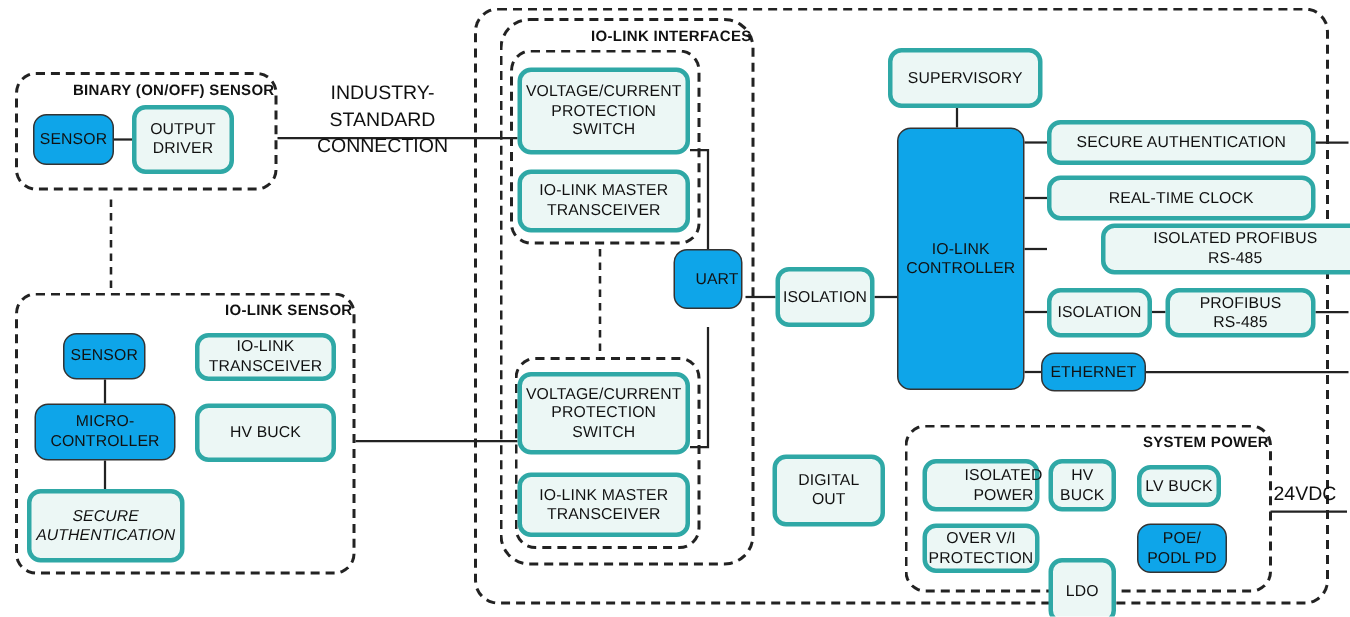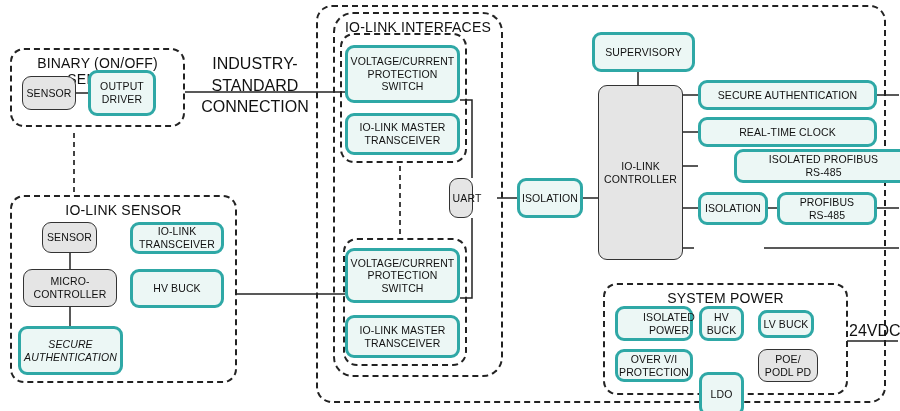--- a/index.html
+++ b/index.html
@@ -6,32 +6,32 @@
   body{
     width:900px;height:411px;position:relative;background:#ffffff;
     font-family:"Liberation Sans", sans-serif;color:#111;overflow:hidden;
   }
   .stage{position:absolute;left:0;top:0;width:900px;height:411px;}
   .dashed-box{
     position:absolute;border:2px dashed #222;border-radius:14px;
     background:transparent;box-sizing:border-box;
   }
   .group-title{
-    position:absolute;width:100%;top:5px;left:0;text-align:center;
-    font-size:14px;letter-spacing:.2px;white-space:pre-line;color:#111;
+    position:absolute;width:100%;top:5px;left:0;text-align:right;
+    font-size:10px;letter-spacing:.2px;white-space:pre-line;color:#111;font-weight:bold;
   }
   .node{
     position:absolute;box-sizing:border-box;display:flex;align-items:center;
     justify-content:center;text-align:center;border-radius:9px;
     font-size:10.5px;line-height:1.2;white-space:pre-line;letter-spacing:.1px;
   }
   .teal{border:3px solid #2fa8a6;background:#ecf7f5;}
-  .plain{border:1.6px solid #333;background:#e5e5e5;}
+  .plain{border:1.6px solid #333;background:#0ea5e9;}
   .freelabel{
-    position:absolute;font-size:16px;text-align:center;white-space:pre-line;
+    position:absolute;font-size:13px;text-align:center;white-space:pre-line;
     line-height:1.35;color:#111;
   }
   svg.wires{position:absolute;left:0;top:0;pointer-events:none;}
 </style>
 </head>
 <body>
 
 <div class="stage">
 
   <svg class="wires" width="900" height="411" viewBox="0 0 900 411">
@@ -106,34 +106,37 @@
 PROTECTION
 SWITCH</div>
   <div class="node teal" style="left:345px;top:113px;width:115px;height:42px;">IO-LINK MASTER
 TRANSCEIVER</div>
   <div class="node teal" style="left:345px;top:248px;width:115px;height:55px;">VOLTAGE/CURRENT
 PROTECTION
 SWITCH</div>
   <div class="node teal" style="left:345px;top:315px;width:115px;height:43px;">IO-LINK MASTER
 TRANSCEIVER</div>
 
-  <div class="node plain" style="left:449px;top:178px;width:24px;height:40px;padding-left:12px;">UART</div>
+  <div class="node plain" style="left:449px;top:166px;width:46px;height:40px;padding-left:12px;">UART</div>
   <div class="node teal" style="left:517px;top:178px;width:66px;height:40px;">ISOLATION</div>
   <div class="node teal" style="left:592px;top:32px;width:103px;height:40px;">SUPERVISORY</div>
   <div class="node plain" style="left:598px;top:85px;width:85px;height:175px;">IO-LINK
 CONTROLLER</div>
 
   <div class="node teal" style="left:698px;top:80px;width:179px;height:30px;">SECURE AUTHENTICATION</div>
   <div class="node teal" style="left:698px;top:117px;width:179px;height:30px;">REAL-TIME CLOCK</div>
   <div class="node teal" style="left:698px;top:149px;width:179px;height:34px;margin-left:36px;">ISOLATED PROFIBUS
 RS-485</div>
   <div class="node teal" style="left:698px;top:192px;width:70px;height:33px;">ISOLATION</div>
   <div class="node teal" style="left:777px;top:192px;width:100px;height:33px;">PROFIBUS
 RS-485</div>
+  <div class="node plain" style="left:694px;top:235px;width:70px;height:26px;">ETHERNET</div>
 
+  <div class="node teal" style="left:515px;top:303px;width:75px;height:48px;">DIGITAL
+OUT</div>
 
   <div class="node teal" style="left:615px;top:306px;width:78px;height:35px;padding-left:30px;">ISOLATED
 POWER</div>
   <div class="node teal" style="left:699px;top:306px;width:45px;height:35px;">HV
 BUCK</div>
   <div class="node teal" style="left:758px;top:310px;width:56px;height:28px;">LV BUCK</div>
   <div class="node teal" style="left:615px;top:349px;width:78px;height:33px;">OVER V/I
 PROTECTION</div>
   <div class="node teal" style="left:699px;top:372px;width:45px;height:44px;">LDO</div>
   <div class="node plain" style="left:758px;top:349px;width:60px;height:33px;">POE/

